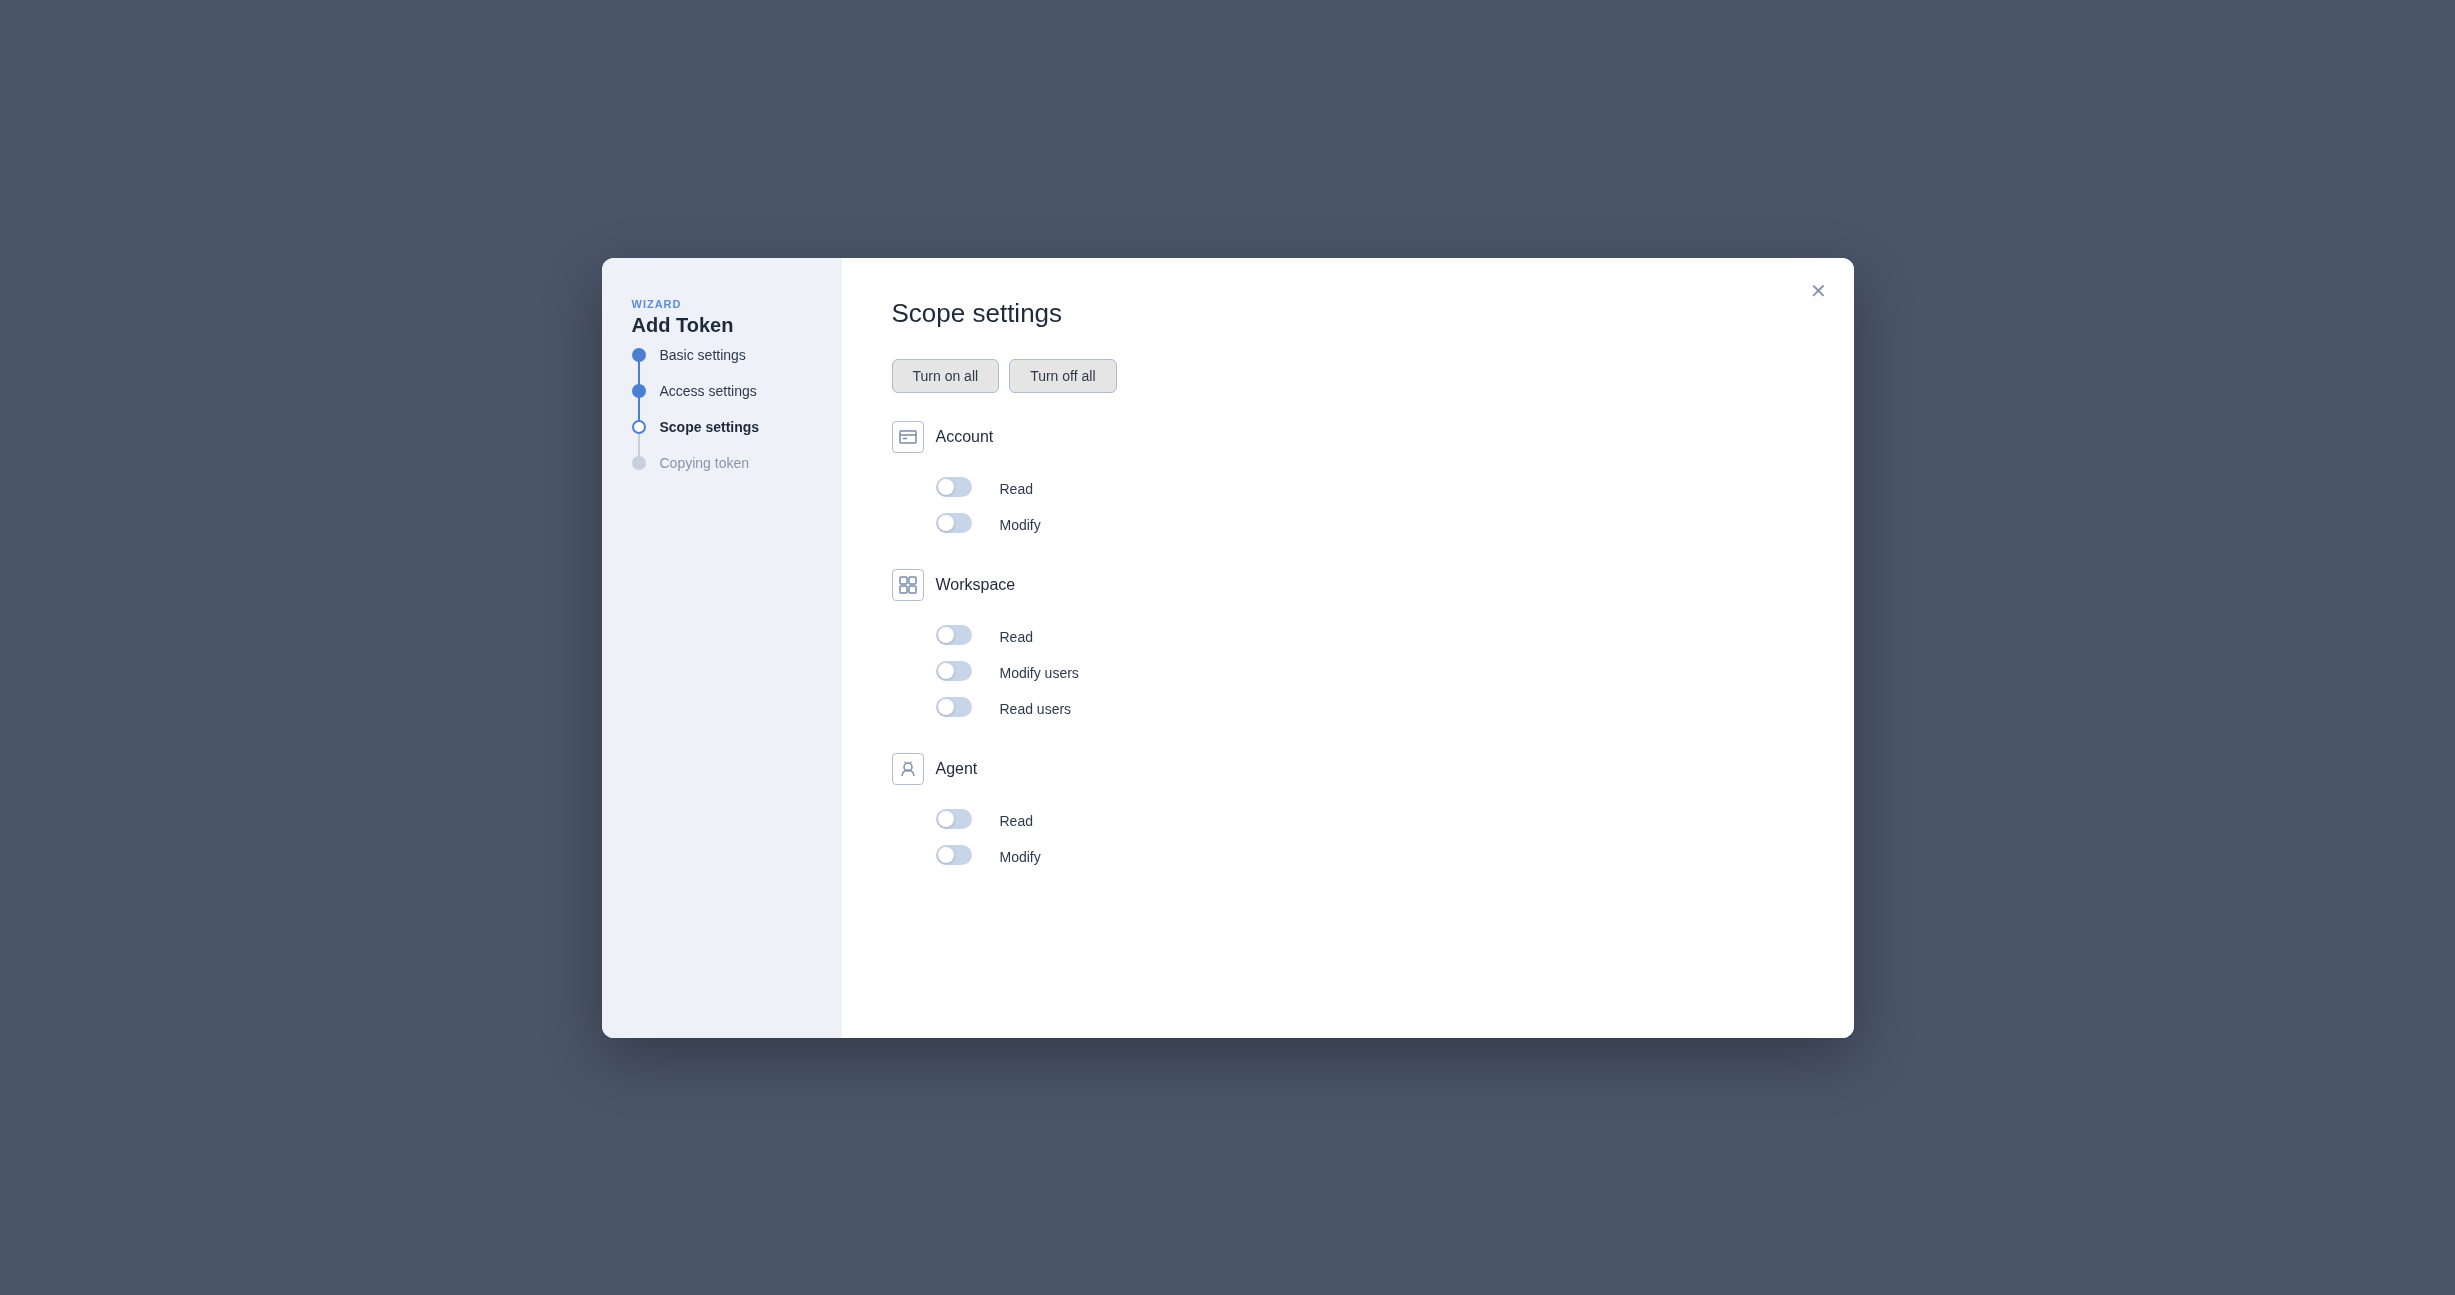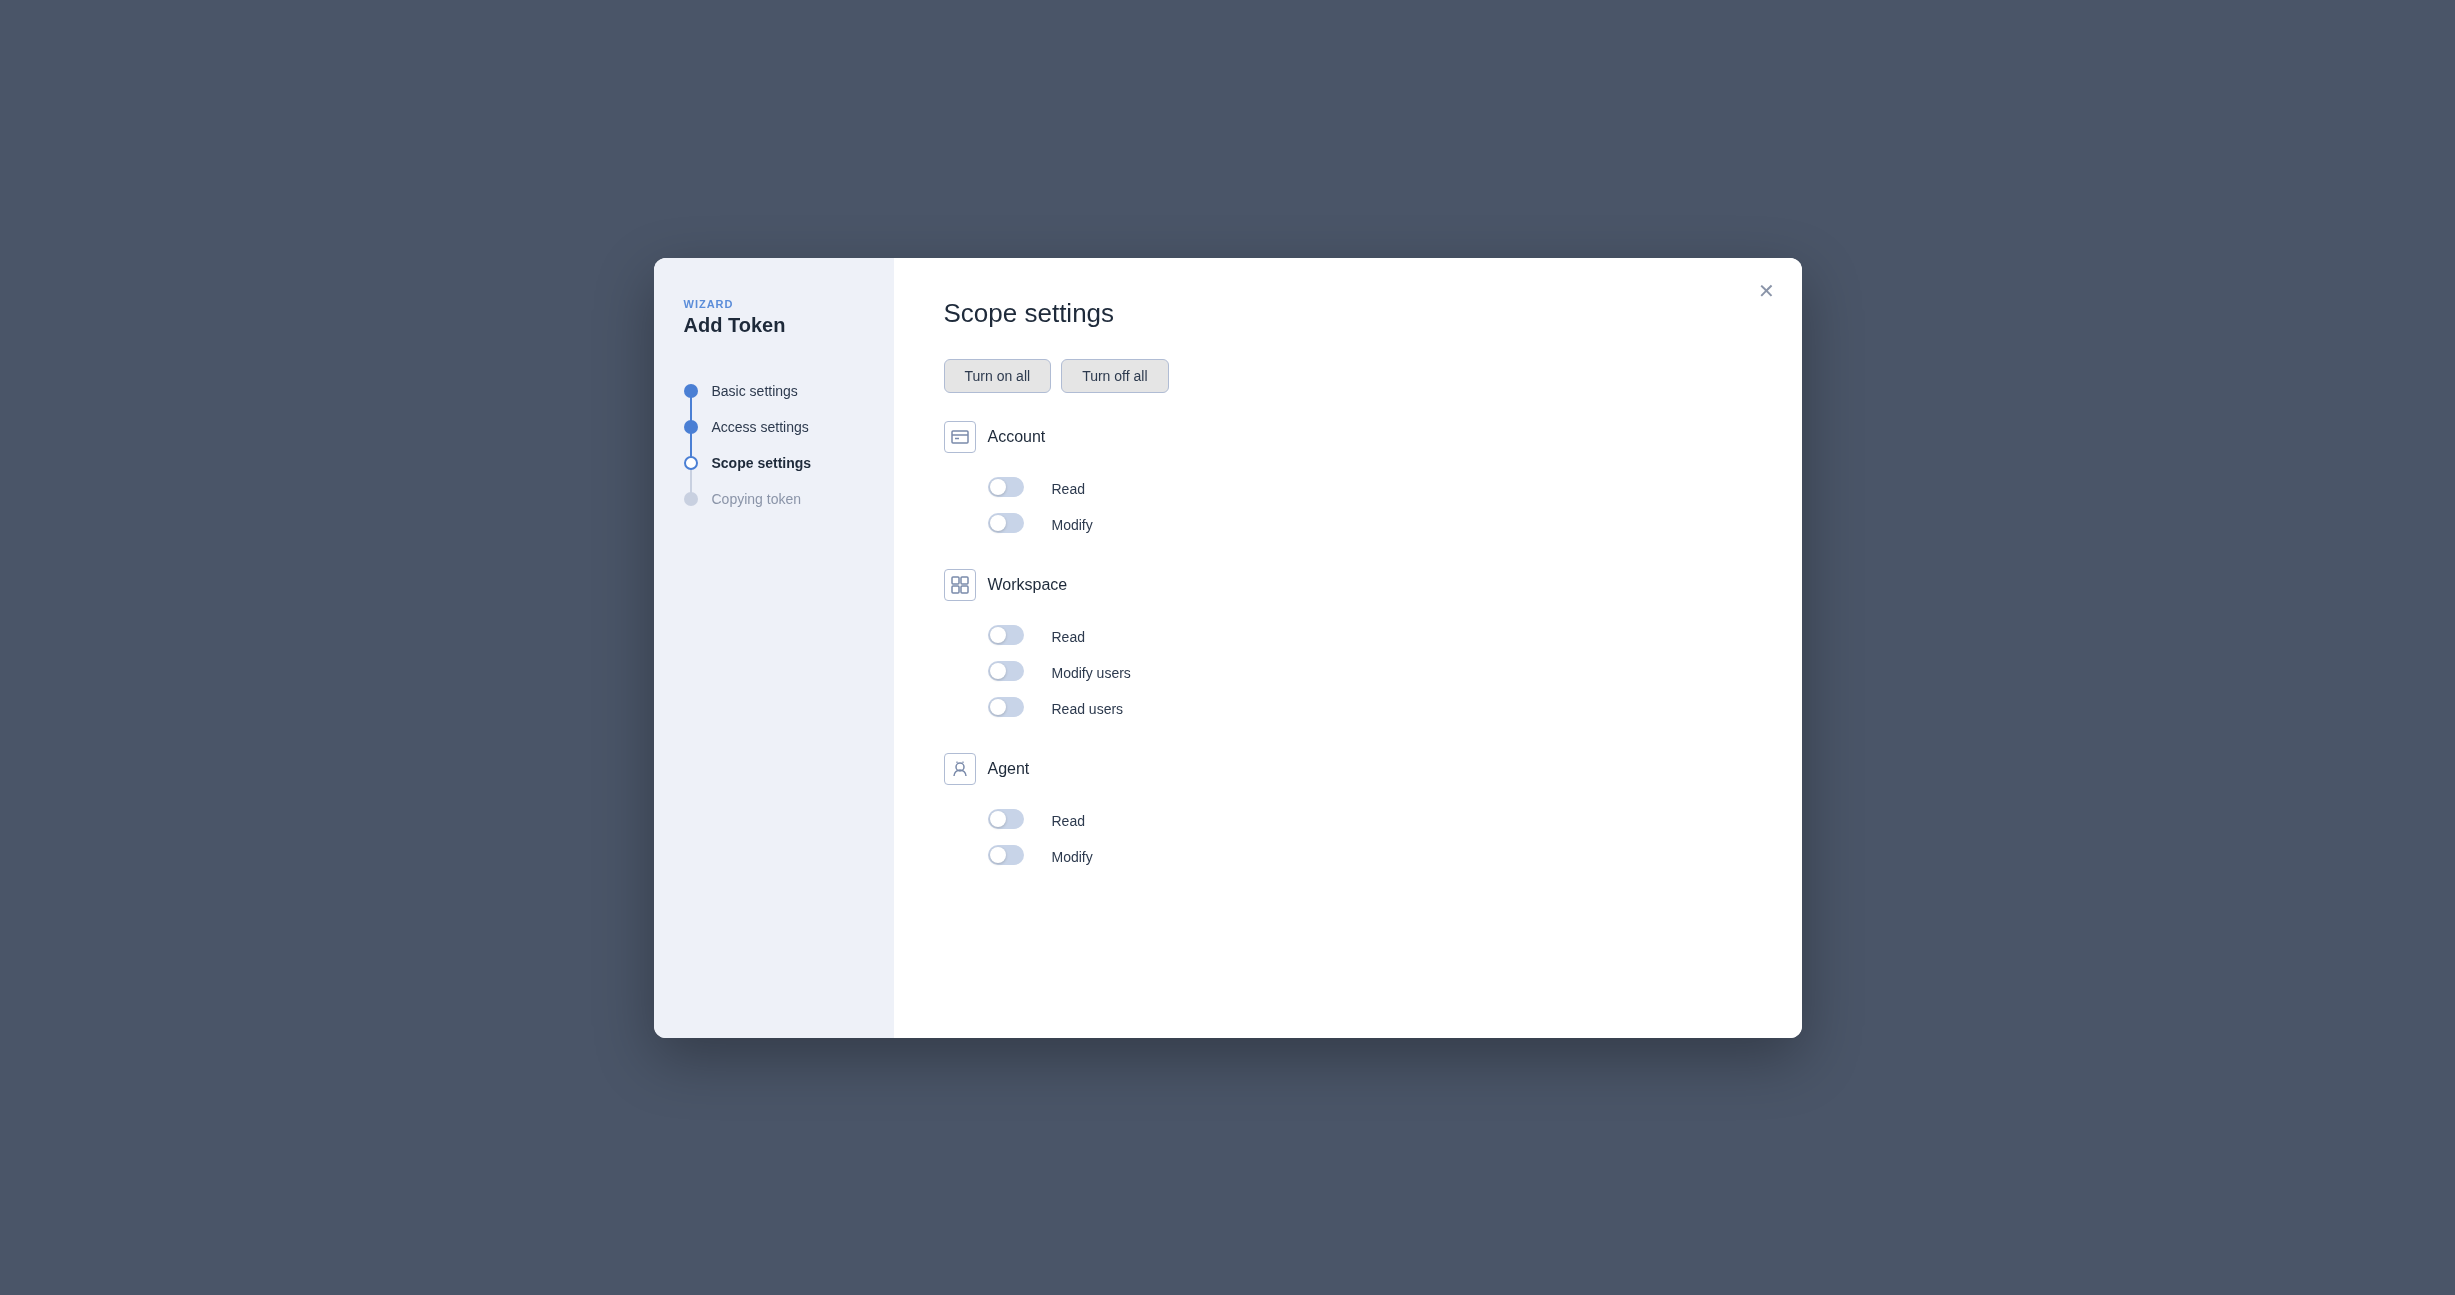--- a/index.html
+++ b/index.html
@@ -5,21 +5,21 @@
     * { box-sizing: border-box; margin: 0; padding: 0; }
     body {
       background: #4a5568;
       display: flex;
       align-items: center;
       justify-content: center;
       min-height: 100vh;
       font-family: -apple-system, BlinkMacSystemFont, 'Segoe UI', sans-serif;
     }
     .modal-wrapper {
-      width: 1148px;
+      width: 1252px;
       height: 780px;
       background: #fff;
       border-radius: 12px;
       display: flex;
       overflow: hidden;
       box-shadow: 0 20px 60px rgba(0,0,0,0.3);
       position: relative;
     }
     .sidebar {
       width: 240px;
@@ -34,21 +34,20 @@
       font-weight: 700;
       color: #5b8dd9;
       text-transform: uppercase;
       letter-spacing: 1px;
       margin-bottom: 4px;
     }
     .wizard-title {
       font-size: 20px;
       font-weight: 700;
       color: #1e2a3a;
-      margin-bottom: 36px;
     }
     .steps {
       display: flex;
       flex-direction: column;
       gap: 0;
       position: relative;
     }
     .step-item {
       display: flex;
       align-items: center;

